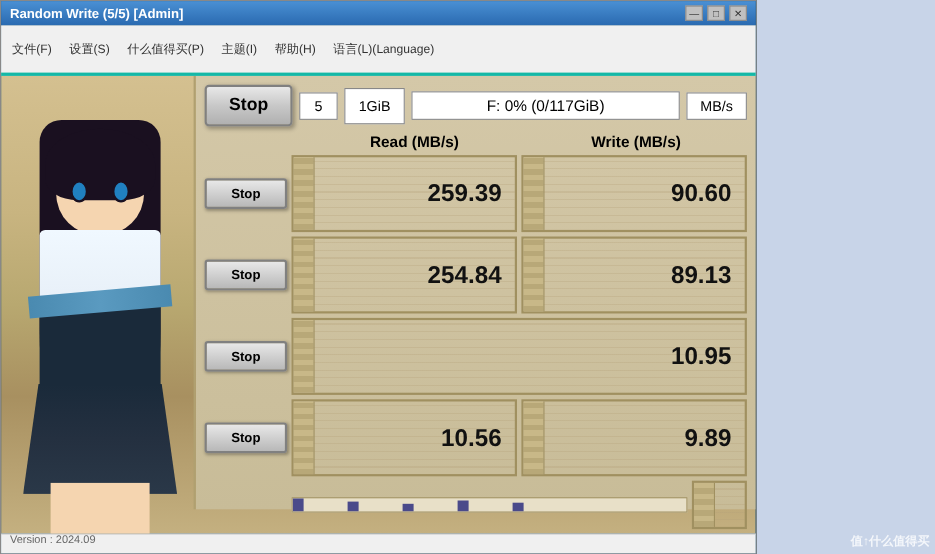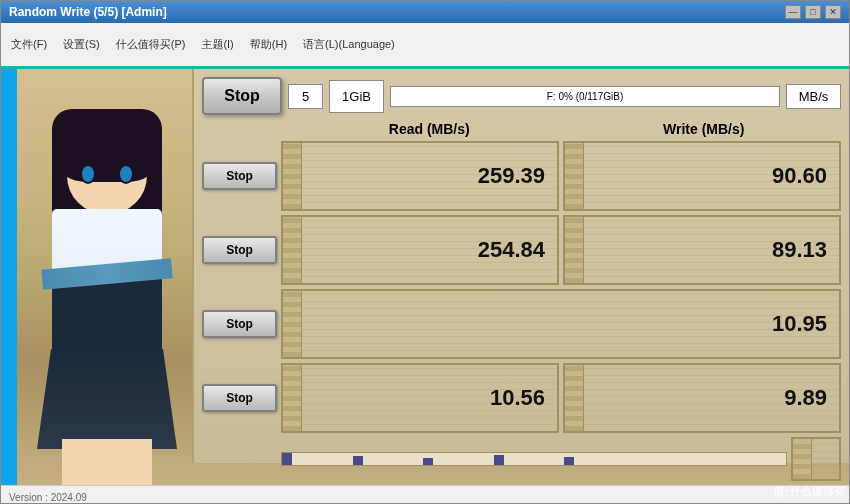--- a/index.html
+++ b/index.html
@@ -7,23 +7,23 @@
       width: 850px;
       height: 504px;
       overflow: hidden;
       font-family: Arial, sans-serif;
       background: #c8d4e8;
       position: relative;
     }
 
     
     .window {
-      width: 850px;
+      width: 688px;
       height: 504px;
-      background: #0ea5e9;
+      background: #0c4a6e;
       border: 1px solid #888;
       display: flex;
       flex-direction: column;
     }
 
     .title-bar {
       background: linear-gradient(to bottom, #4a90d4, #2a6ab0);
       color: white;
       font-size: 12px;
       padding: 3px 8px;
@@ -54,21 +54,20 @@
       color: #333;
     }
     .menu-item { padding: 2px 6px; cursor: pointer; }
 
     
     .main-content {
       display: flex;
       flex: 1;
       overflow: hidden;
       position: relative;
-      margin-left: 16px;
     }
 
     
     .benchmark-panel {
       position: absolute;
       left: 175px;
       top: 0;
       right: 0;
       bottom: 22px;
       background: rgba(210, 195, 165, 0.92);
@@ -115,21 +114,21 @@
       padding: 8px 10px;
       font-size: 13px;
       min-width: 55px;
       text-align: center;
     }
 
     .ctrl-drive {
       background: white;
       border: 1px solid #888;
       padding: 4px 10px;
-      font-size: 10px;
+      font-size: 14px;
       flex: 1;
       text-align: center;
     }
 
     .ctrl-unit {
       background: white;
       border: 1px solid #888;
       padding: 4px 10px;
       font-size: 13px;
       min-width: 55px;
@@ -236,21 +235,21 @@
       width: 8px;
       background: #4a4a8a;
     }
 
     
     .status-bar {
       height: 18px;
       background: #f0f0f0;
       border-top: 1px solid #ccc;
       display: flex;
-      align-items: flex-end;
+      align-items: flex-start;
       padding: 0 8px;
       font-size: 10px;
       color: #666;
     }
 
     
     .watermark {
       position: absolute;
       bottom: 5px;
       right: 5px;

